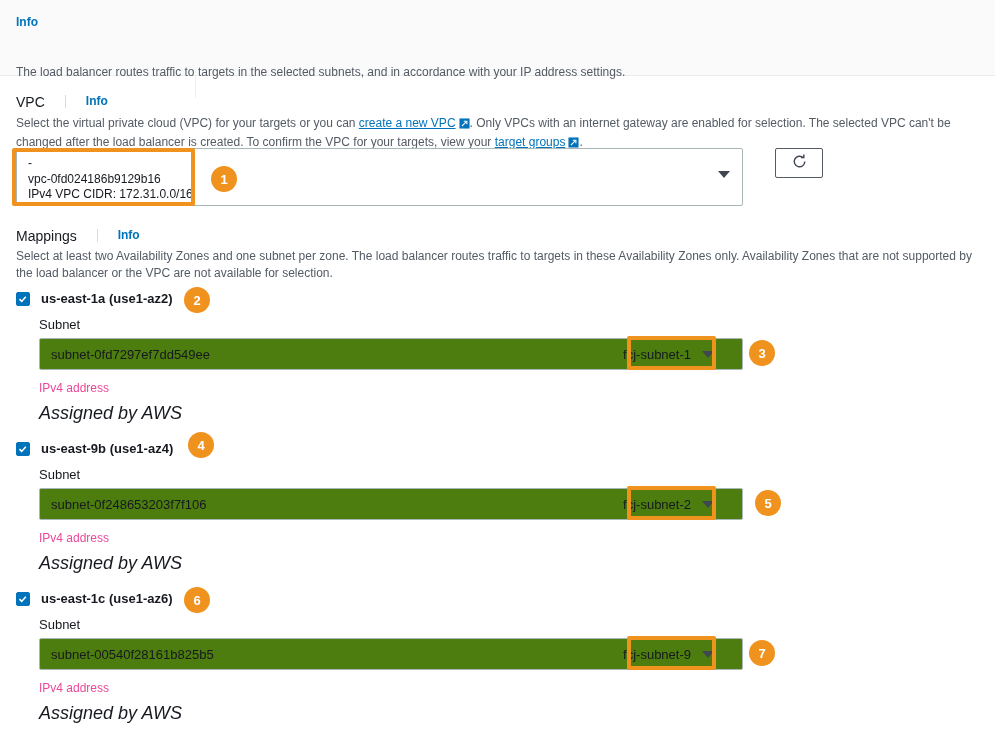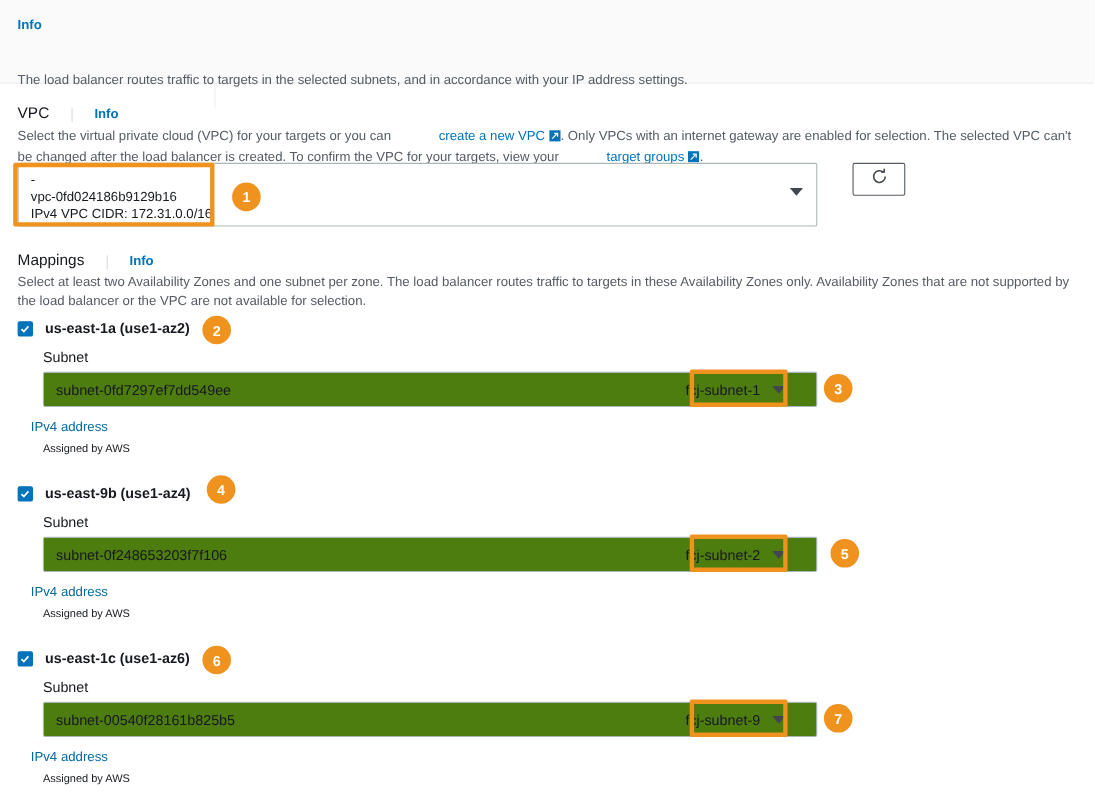--- a/index.html
+++ b/index.html
@@ -34,34 +34,34 @@
   }
   .header-vline {
     position: absolute; left: 195px; top: 76px; width: 1px; height: 22px;
     background: #eceff1;
   }
 
   
   .body { position: absolute; left: 0; top: 76px; width: 995px; }
 
   .field-label-row {
-    display: flex; align-items: flex-end; gap: 11px;
+    display: flex; align-items: flex-start; gap: 11px;
   }
   .field-label {
     font-size: 14px; color: #16191f; font-weight: normal;
   }
   .label-sep {
     display:inline-block; width:1px; height:13px; background:#d5dbdb; margin: 0 9px;
     position: relative; top: 1px;
   }
   .desc {
     font-size: 12px; color: #545b64; line-height: 16.5px;
   }
   .desc a {
-    color: #0073bb; cursor: pointer; margin-left: 40px;
+    color: #0073bb; text-decoration: underline; cursor: pointer;
   }
   .ext-icon { display: inline-block; vertical-align: -2px; margin-left: 3px; }
 
   
   .vpc-row { position: absolute; left: 16px; top: 72px; }
   .vpc-select {
     position: relative;
     width: 727px; height: 58px;
     border: 1px solid #aab7b8;
     background: #ffffff;
@@ -124,26 +124,26 @@
     font-size: 13px; color: #16191f; padding: 0 9px;
   }
   .tag-caret {
     width: 0; height: 0;
     border-left: 6px solid transparent;
     border-right: 6px solid transparent;
     border-top: 7px solid #414750;
     margin-left: 2px; margin-right: 4px;
   }
   .ipv4-label {
-    margin-left: 12px; margin-top: 11px;
-    font-size: 12px; color: #0369a1;
+    margin-left: 23px; margin-top: 11px;
+    font-size: 12px; color: #ec4899;
   }
   .ipv4-value {
     margin-left: 23px; margin-top: 8px;
-    font-size: 10px; color: #16191f;
+    font-size: 18px; color: #16191f; font-style: italic;
   }
 
   
   .hl {
     position: absolute;
     border: 4px solid #f0921e;
     border-radius: 2px;
     box-sizing: border-box;
     pointer-events: none;
   }

